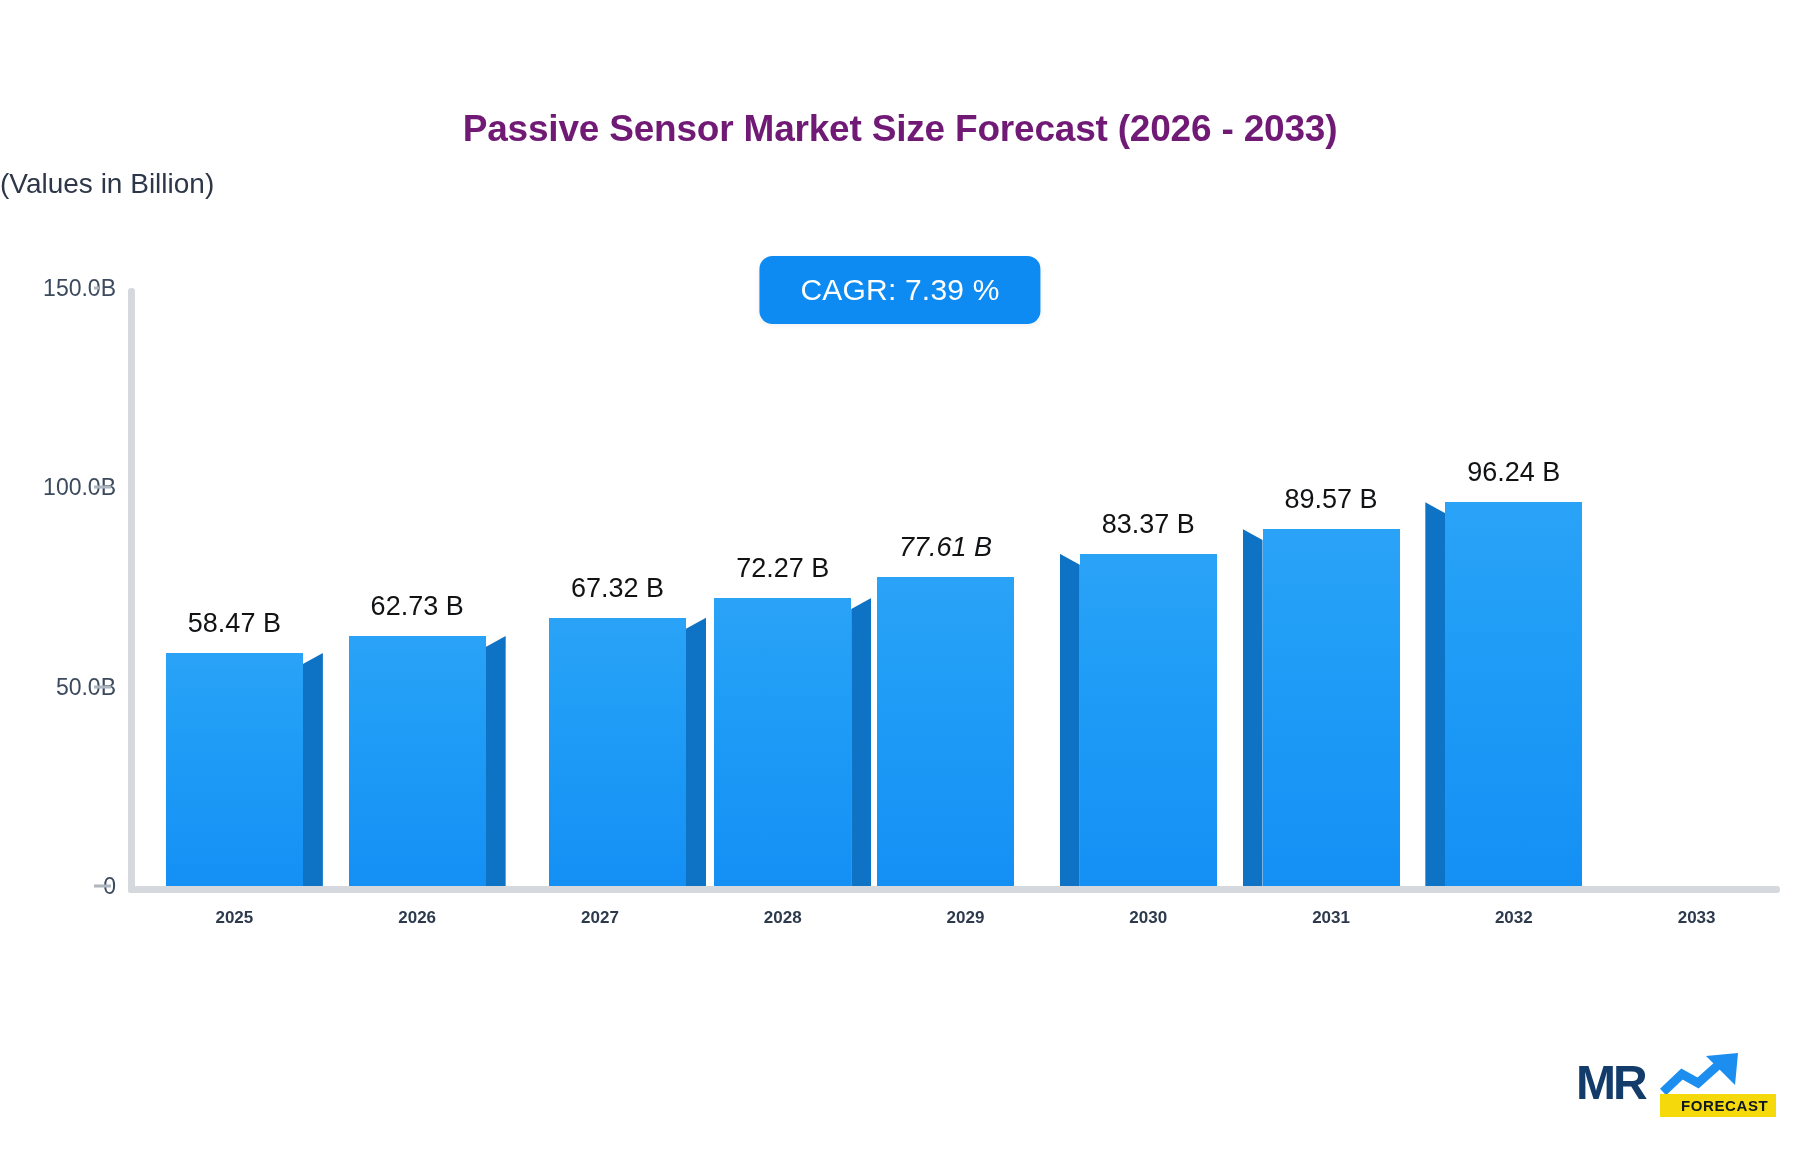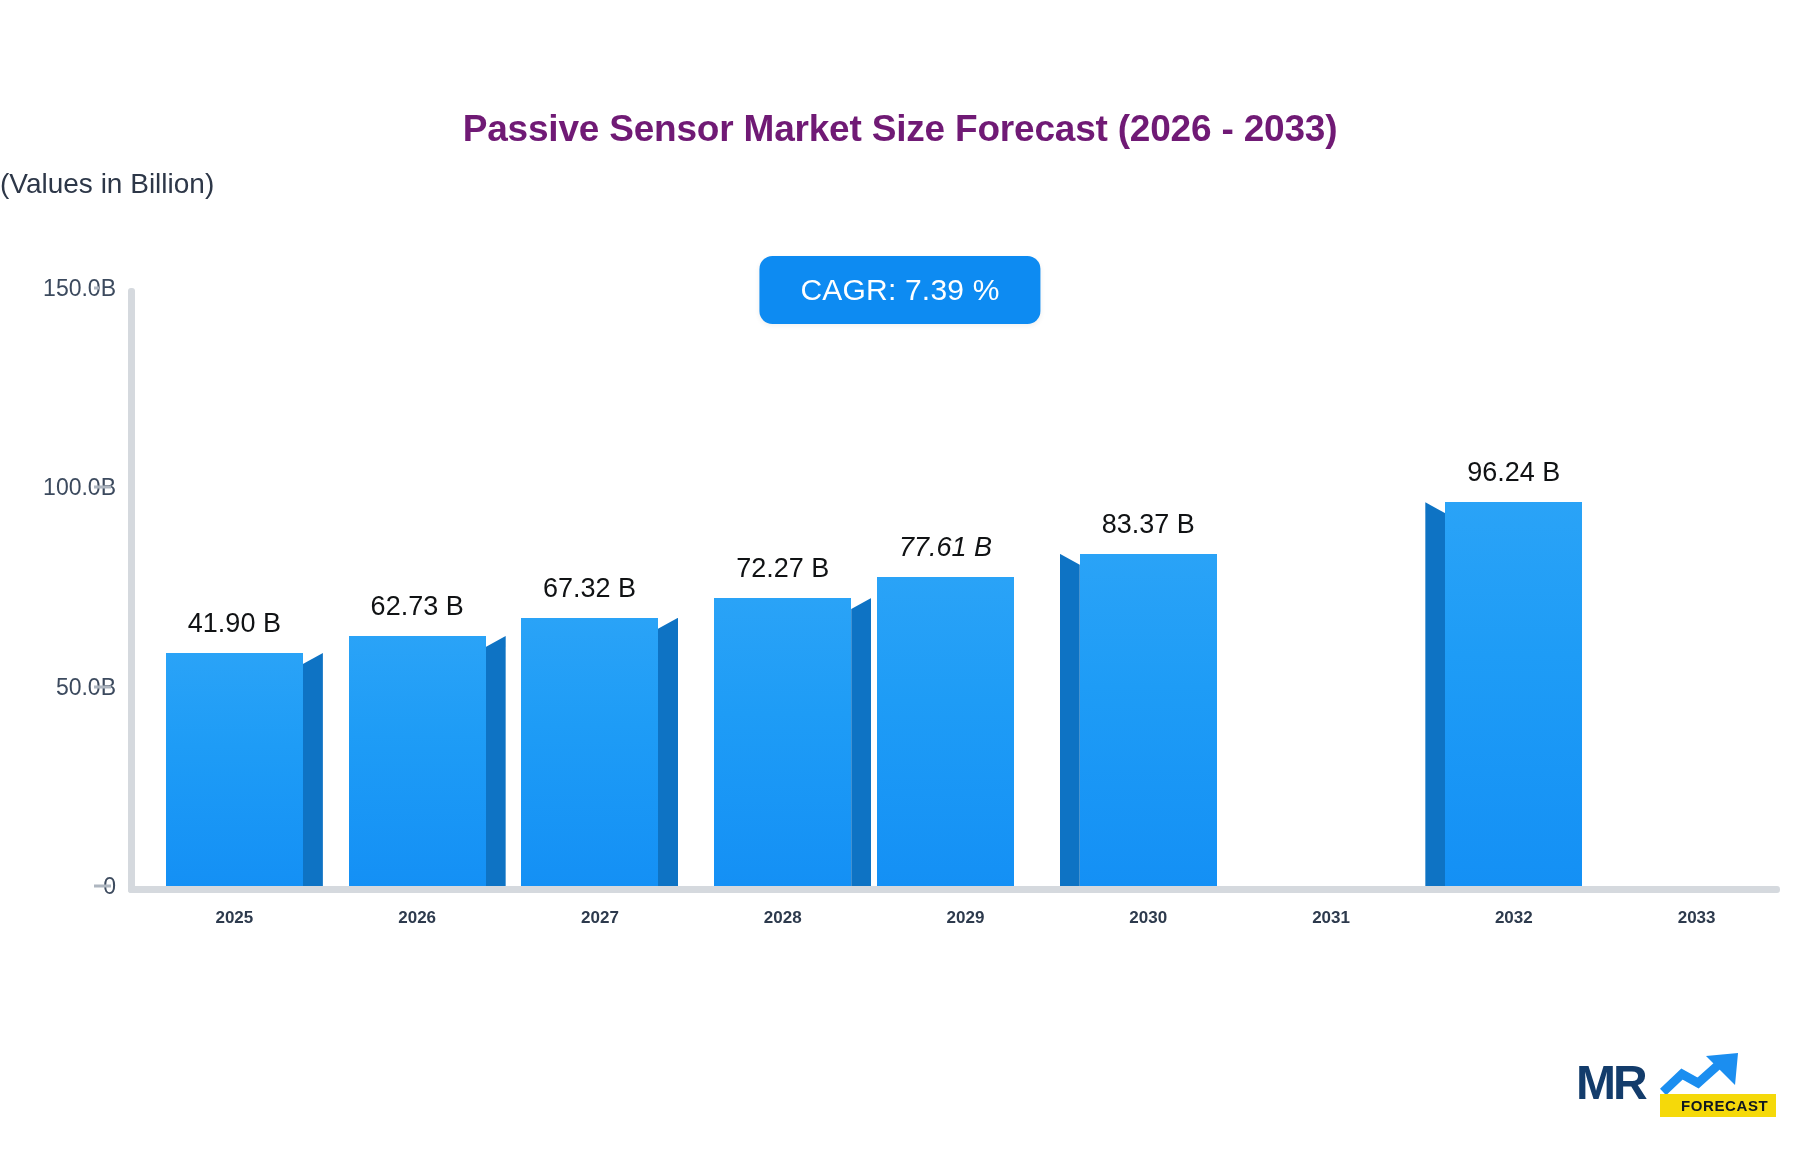--- a/index.html
+++ b/index.html
@@ -219,45 +219,50 @@
         <div class="y-tick-dash" style="top: 398.667px; left: -34px;"></div>
         <div class="y-tick-label" style="top: 199.333px; right: 1672px;">100.0B</div>
         <div class="y-tick-dash" style="top: 199.333px; left: -34px;"></div>
         <div class="y-tick-label" style="top: 0px; right: 1672px;">150.0B</div>
         <div class="y-tick-dash tiny" style="top: 0px; left: -34px;"></div>
       </div>
     <div class="bars-layer" id="bars-layer">
         <div class="bar-group" style="left: 10.8889px; width: 177px;">
           <div class="bar-side-right" style="height: 233.1px; left: 157px;"></div>
           <div class="bar-body" style="height: 233.1px; left: 20px; width: 137px; right: auto;"></div>
-          <div class="bar-value" style="bottom: 247.1px; left: 88.5px;">41.90 B</div>
+          <div class="bar-value" style="bottom: 247.1px; left: 88.5px;">58.47 B</div>
         </div>
         <div class="bar-group" style="left: 193.667px; width: 177px;">
           <div class="bar-side-right" style="height: 250.084px; left: 157px;"></div>
           <div class="bar-body" style="height: 250.084px; left: 20px; width: 137px; right: auto;"></div>
           <div class="bar-value" style="bottom: 264.084px; left: 88.5px;">62.73 B</div>
         </div>
-        <div class="bar-group" style="left: 366px; width: 177px;">
+        <div class="bar-group" style="left: 394px; width: 177px;">
           <div class="bar-side-right" style="height: 268.382px; left: 157px;"></div>
           <div class="bar-body" style="height: 268.382px; left: 20px; width: 137px; right: auto;"></div>
           <div class="bar-value" style="bottom: 282.382px; left: 88.5px;">67.32 B</div>
         </div>
         <div class="bar-group" style="left: 559.222px; width: 177px;">
           <div class="bar-side-right" style="height: 288.116px; left: 157px;"></div>
           <div class="bar-body" style="height: 288.116px; left: 20px; width: 137px; right: auto;"></div>
           <div class="bar-value" style="bottom: 302.116px; left: 88.5px;">72.27 B</div>
         </div>
         <div class="bar-group" style="left: 722px; width: 177px; font-style: italic;">
           <div class="bar-body" style="height: 309.405px; left: 20px; width: 137px; right: auto;"></div>
           <div class="bar-value" style="bottom: 323.405px; left: 88.5px;">77.61 B</div>
         </div>
         <div class="bar-group" style="left: 924.778px; width: 177px;">
           <div class="bar-side-left" style="height: 332.368px; left: 0px;"></div>
           <div class="bar-body" style="height: 332.368px; left: 20px; width: 137px; right: auto;"></div>
           <div class="bar-value" style="bottom: 346.368px; left: 88.5px;">83.37 B</div>
+        </div>
+        <div class="bar-group" style="left: 1107.56px; width: 177px;">
+          <div class="bar-side-left" style="height: 357.086px; left: 0px;"></div>
+          <div class="bar-body" style="height: 357.086px; left: 20px; width: 137px; right: auto;"></div>
+          <div class="bar-value" style="bottom: 371.086px; left: 88.5px;">89.57 B</div>
         </div>
         <div class="bar-group" style="left: 1290.33px; width: 177px;">
           <div class="bar-side-left" style="height: 383.677px; left: 0px;"></div>
           <div class="bar-body" style="height: 383.677px; left: 20px; width: 137px; right: auto;"></div>
           <div class="bar-value" style="bottom: 397.677px; left: 88.5px;">96.24 B</div>
         </div>
       </div>
   </div>
 
   <div id="x-labels">

